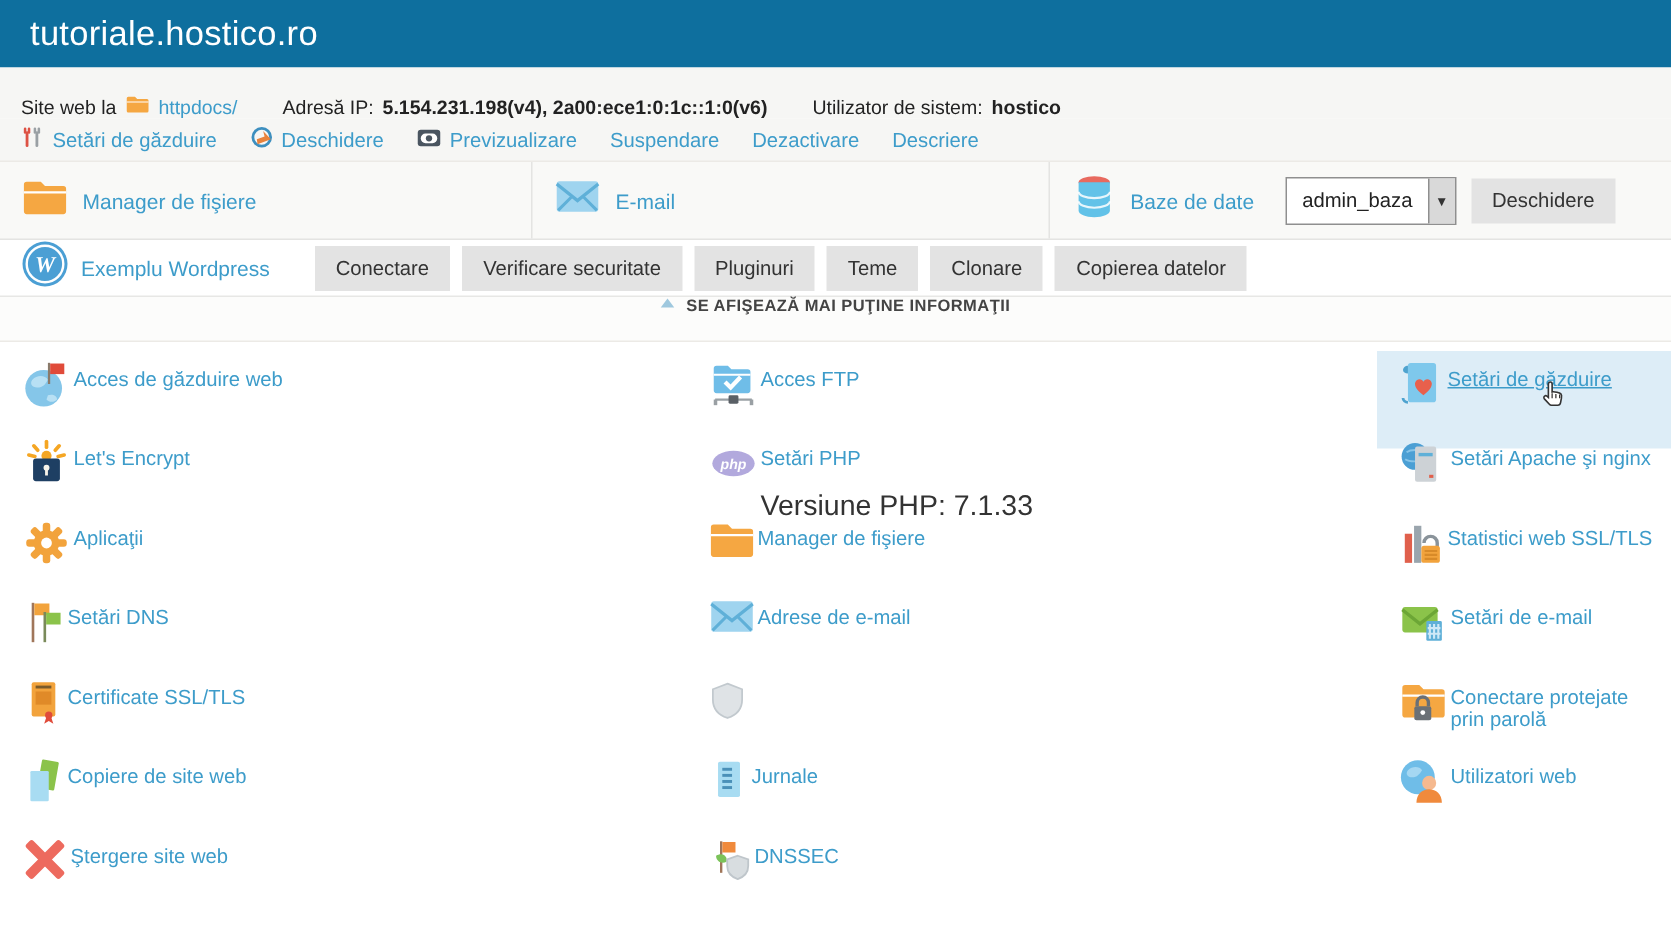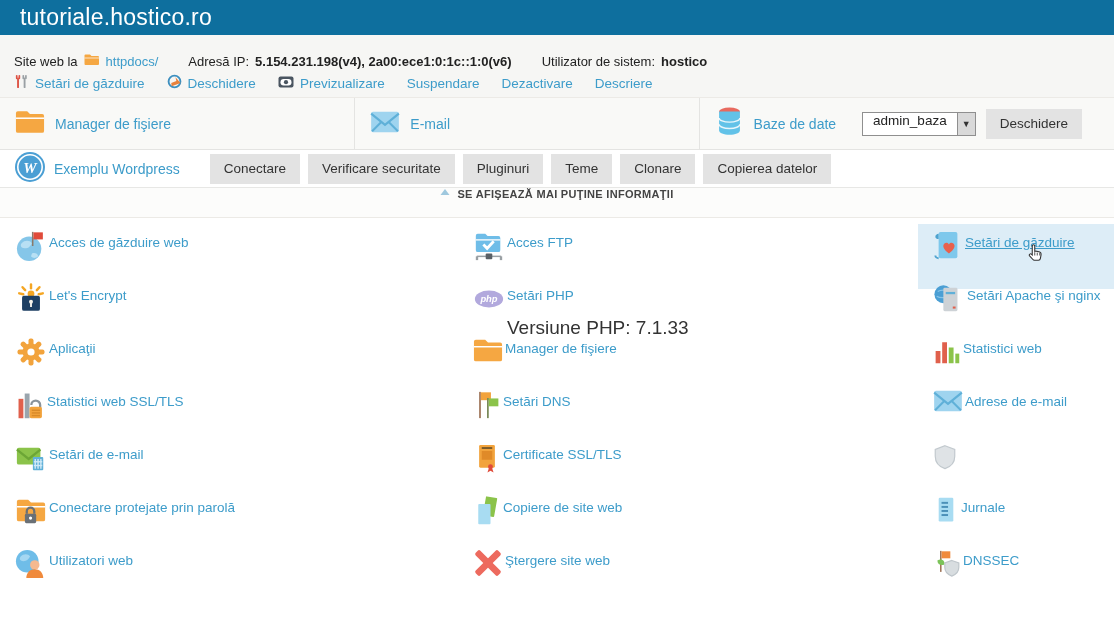--- a/index.html
+++ b/index.html
@@ -1,40 +1,40 @@
 <!DOCTYPE html>
 <html><head>
 <meta charset="utf-8">
 <style>
   * { margin:0; padding:0; box-sizing:border-box; }
   html,body { width:1114px; height:617px; overflow:hidden; background:#fff;
     font-family:"Liberation Sans", sans-serif; color:#222; }
 
-  .topbar { height:35px; background:#0e6f9e; display:flex; align-items:center; padding:0 20px; }
+  .topbar { height:45px; background:#0e6f9e; display:flex; align-items:center; padding:0 20px; }
   .topbar h1 { color:#fff; font-size:23px; font-weight:400; letter-spacing:0.2px; }
 
   .infobar { height:34px; background:#f6f6f4; display:flex; align-items:flex-end;
     padding:0 14px; font-size:13px; gap:6px; }
   .infobar .sep { width:18px; }
   .infobar b { font-weight:bold; }
   a.blue { color:#3d9cca; text-decoration:none; }
 
   .actionbar { height:29px; background:#f6f6f4; display:flex; align-items:center;
     padding:0 14px; font-size:13.5px; gap:22px; border-bottom:1px solid #eceae6; }
   .actionbar .act { display:flex; align-items:center; gap:6px; color:#3d9cca; cursor:pointer; }
 
   .quickrow { height:52px; background:#f9f9f7; border-bottom:1px solid #e4e4e2; display:flex; }
   .qcell { display:flex; align-items:center; gap:10px; padding-left:15px; border-right:1px solid #e4e4e2; }
   .qcell:nth-child(1){ width:31.9%; }
   .qcell:nth-child(2){ width:30.9%; }
   .qcell:nth-child(3){ flex:1; border-right:none; }
   .qlabel { color:#3d9cca; font-size:14px; text-decoration:none; }
 
-  .selectbox { display:flex; height:24px; border:1px solid #8f8f8f;
-    background:#fff; margin-left:16px; cursor:pointer; }
+  .selectbox { display:flex; align-items:center; height:32px; border:1px solid #8f8f8f;
+    background:#fff; margin-left:11px; cursor:pointer; }
   .selectbox .val { padding:0 10px; font-size:13.5px; color:#222; min-width:92px; }
   .selectbox .arrow { width:18px; height:100%; border-left:1px solid #8f8f8f;
     background:#d9d9d9; display:flex; align-items:center; justify-content:center;
     font-size:9px; color:#333; }
 
   .btn { height:30px; background:#e3e3e3; border:none; padding:0 14px; font-size:13.5px;
     color:#333; font-family:"Liberation Sans",sans-serif; cursor:pointer; }
 
   .wprow { height:38px; background:#fff; display:flex; align-items:center; gap:8px;
     padding:0 14px; border-bottom:1px solid #e7e7e5; }
@@ -295,31 +295,20 @@
   </div>
   <div class="cell">
     <span class="ic">
       <svg width="30" height="28" viewBox="0 0 32 28">
           <path d="M1 5 a2 2 0 0 1 2-2 h10 l3 3 h13 a2 2 0 0 1 2 2 v16 a2 2 0 0 1-2 2 H3 a2 2 0 0 1-2-2 Z" fill="#f5a742"></path>
           <path d="M1 10.5 h30" stroke="#fff" stroke-width="1.6"></path>
         </svg>
     </span>
     <span class="txt"><a href="#">Manager de fişiere</a></span>
   </div>
-  <div class="cell">
-    <span class="ic">
-      <svg width="28" height="30" viewBox="0 0 32 32">
-          <rect x="3" y="16" width="5.5" height="14" fill="#e0604c"></rect>
-          <rect x="10.5" y="6" width="5.5" height="24" fill="#e0604c"></rect>
-          <rect x="18" y="12" width="5.5" height="18" fill="#8bc34a"></rect>
-          <rect x="25.5" y="19" width="4.5" height="11" fill="#8bc34a"></rect>
-        </svg>
-    </span>
-    <span class="txt"><a href="#">Statistici web</a></span>
-  </div>
 
   <div class="cell">
     <span class="ic">
       <svg width="30" height="32" viewBox="0 0 34 34">
           <rect x="4" y="10" width="5.5" height="22" fill="#e0604c"></rect>
           <rect x="11" y="4" width="5.5" height="28" fill="#9aa5ad"></rect>
           <path d="M18.5 17 a5 5 0 0 1 10 0 v3" stroke="#8a939a" stroke-width="2.6" fill="none"></path>
           <rect x="16.5" y="19" width="14" height="13" rx="2" fill="#f2a33c"></rect>
           <g stroke="#d88a28" stroke-width="1.6">
             <line x1="19" y1="23" x2="28.5" y2="23"></line>

